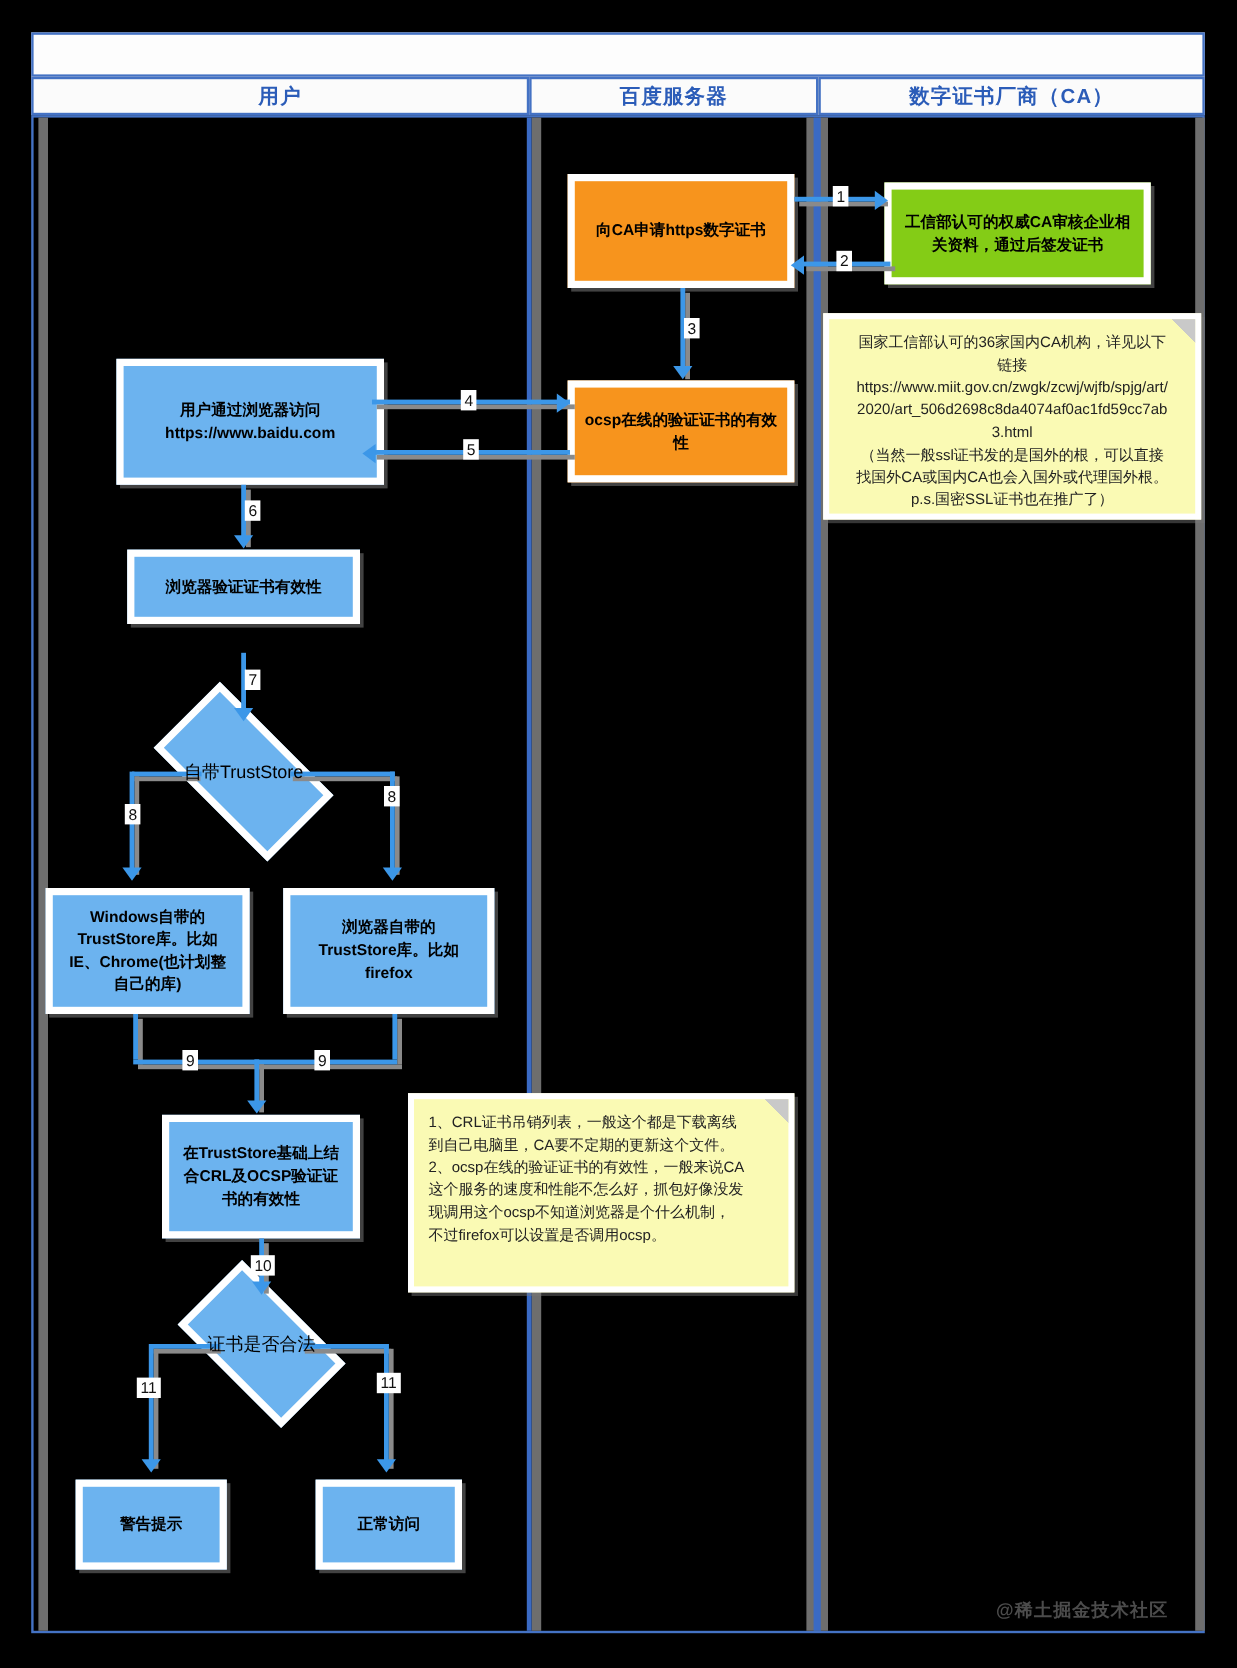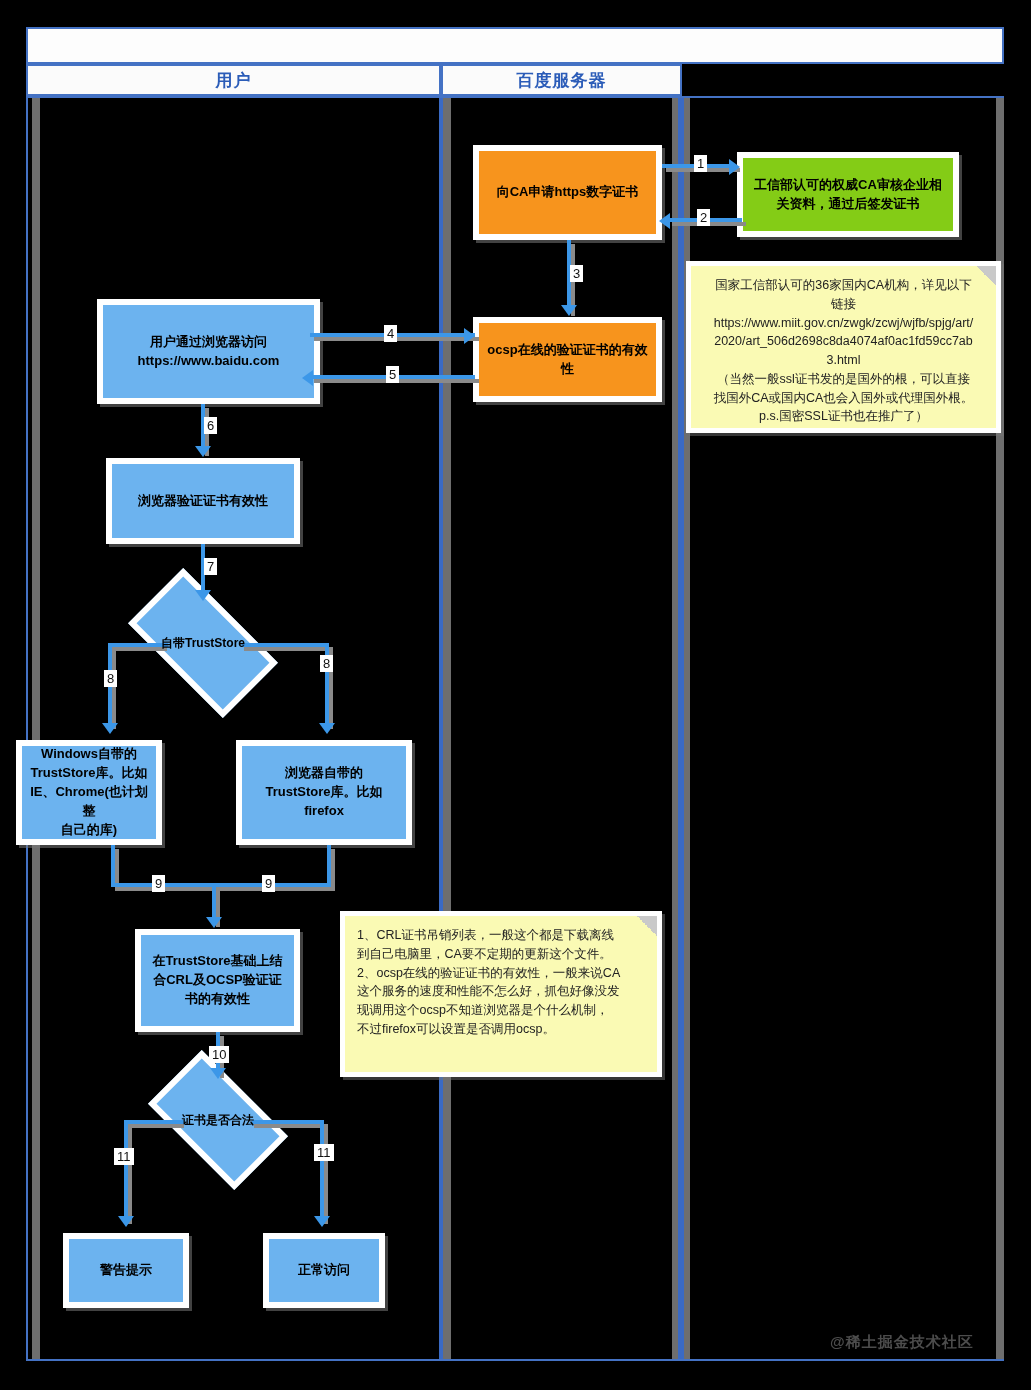--- a/index.html
+++ b/index.html
@@ -72,21 +72,21 @@
   .diamond .shape{
     position:absolute;inset:0;
     background:#6CB3EF;
     transform:rotate(45deg);
     border:6px solid #FFFFFF;
     box-sizing:border-box;
   }
   .diamond .dlabel{
     position:absolute;inset:0;
     display:flex;align-items:center;justify-content:center;
-    font-weight:bold;font-size:12px;color:#000;
+    font-weight:normal;font-size:15px;color:#000;
     text-align:center;
     z-index:3;
   }
 
   
   .note{
     position:absolute;
     background:#FAFAB4;
     border:5px solid #FFFFFF;
     box-sizing:border-box;
@@ -143,20 +143,23 @@
 <div id="canvas">
 
   <div class="header-row" style="left:26px;top:27px;width:978px;height:37px;"></div>
 
   <div class="lane-title" style="left:26px;top:64px;width:415px;height:32px;">
     <span>用户</span>
   </div>
   <div class="lane-title" style="left:441px;top:64px;width:241px;height:32px;">
     <span>百度服务器</span>
   </div>
+  <div class="lane-title" style="left:682px;top:64px;width:322px;height:32px;">
+    <span>数字证书厂商（CA）</span>
+  </div>
 
   <div class="lane-frame" style="left:26px;top:96px;width:978px;height:1265px;"></div>
 
   <div class="lane-divider shadow" style="left:32px;top:98px;width:8px;height:1261px;"></div>
 
   <div class="lane-divider shadow" style="left:443px;top:98px;width:8px;height:1261px;"></div>
   <div class="lane-divider" style="left:439px;top:98px;width:4px;height:1261px;"></div>
 
   <div class="lane-divider shadow" style="left:672px;top:98px;width:18px;height:1261px;"></div>
   <div class="lane-divider" style="left:678px;top:98px;width:6px;height:1261px;"></div>
@@ -173,30 +176,30 @@
 
   <div class="node blue" style="left:97px;top:299px;width:223px;height:105px;flex-direction:column;">
     <span>用户通过浏览器访问</span>
     <span>https://www.baidu.com</span>
   </div>
 
   <div class="node orange" style="left:473px;top:317px;width:189px;height:85px;">
     <span>ocsp在线的验证证书的有效性</span>
   </div>
 
-  <div class="node blue" style="left:106px;top:458px;width:194px;height:86px;">
+  <div class="node blue" style="left:106px;top:458px;width:194px;height:62px;">
     <span>浏览器验证证书有效性</span>
   </div>
 
   <div class="diamond" style="left:136px;top:604px;width:134px;height:78px;">
     <div class="shape"></div>
     <div class="dlabel">自带TrustStore</div>
   </div>
 
-  <div class="node blue" style="left:16px;top:740px;width:146px;height:105px;flex-direction:column;">
+  <div class="node blue" style="left:38px;top:740px;width:170px;height:105px;flex-direction:column;">
     <span>Windows自带的</span>
     <span>TrustStore库。比如</span>
     <span>IE、Chrome(也计划整</span>
     <span>自己的库)</span>
   </div>
 
   <div class="node blue" style="left:236px;top:740px;width:176px;height:105px;flex-direction:column;">
     <span>浏览器自带的</span>
     <span>TrustStore库。比如</span>
     <span>firefox</span>

